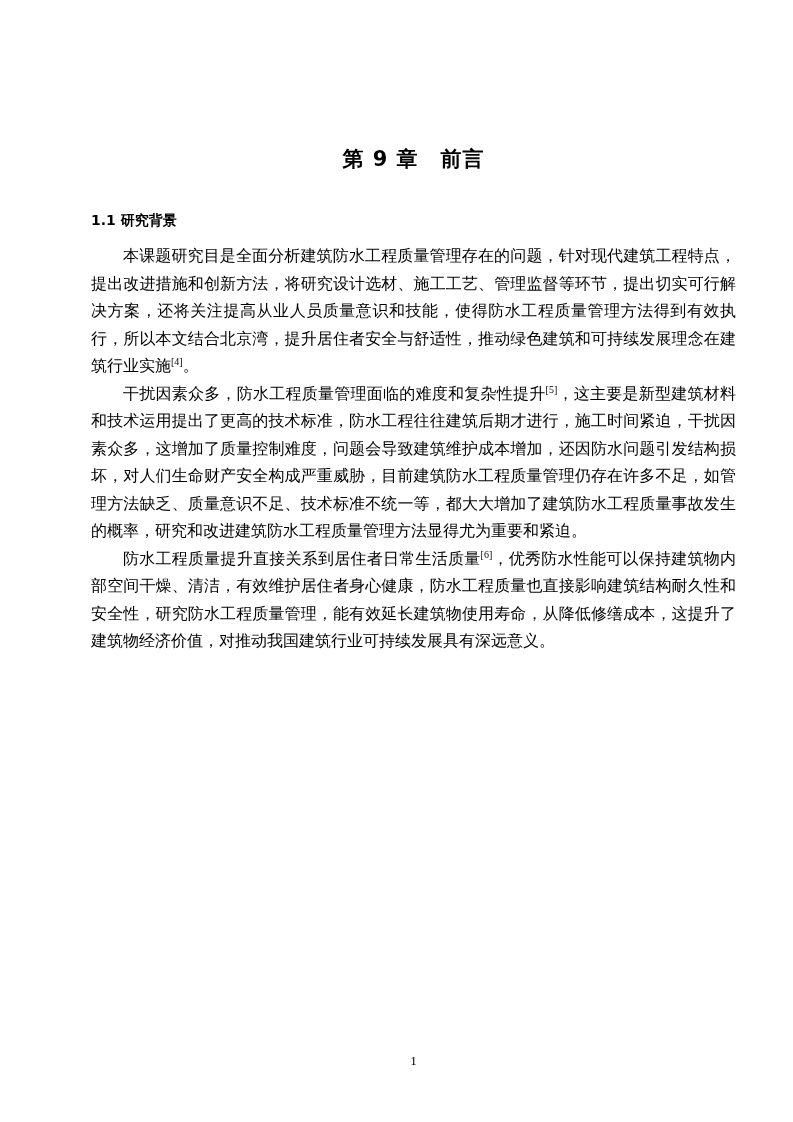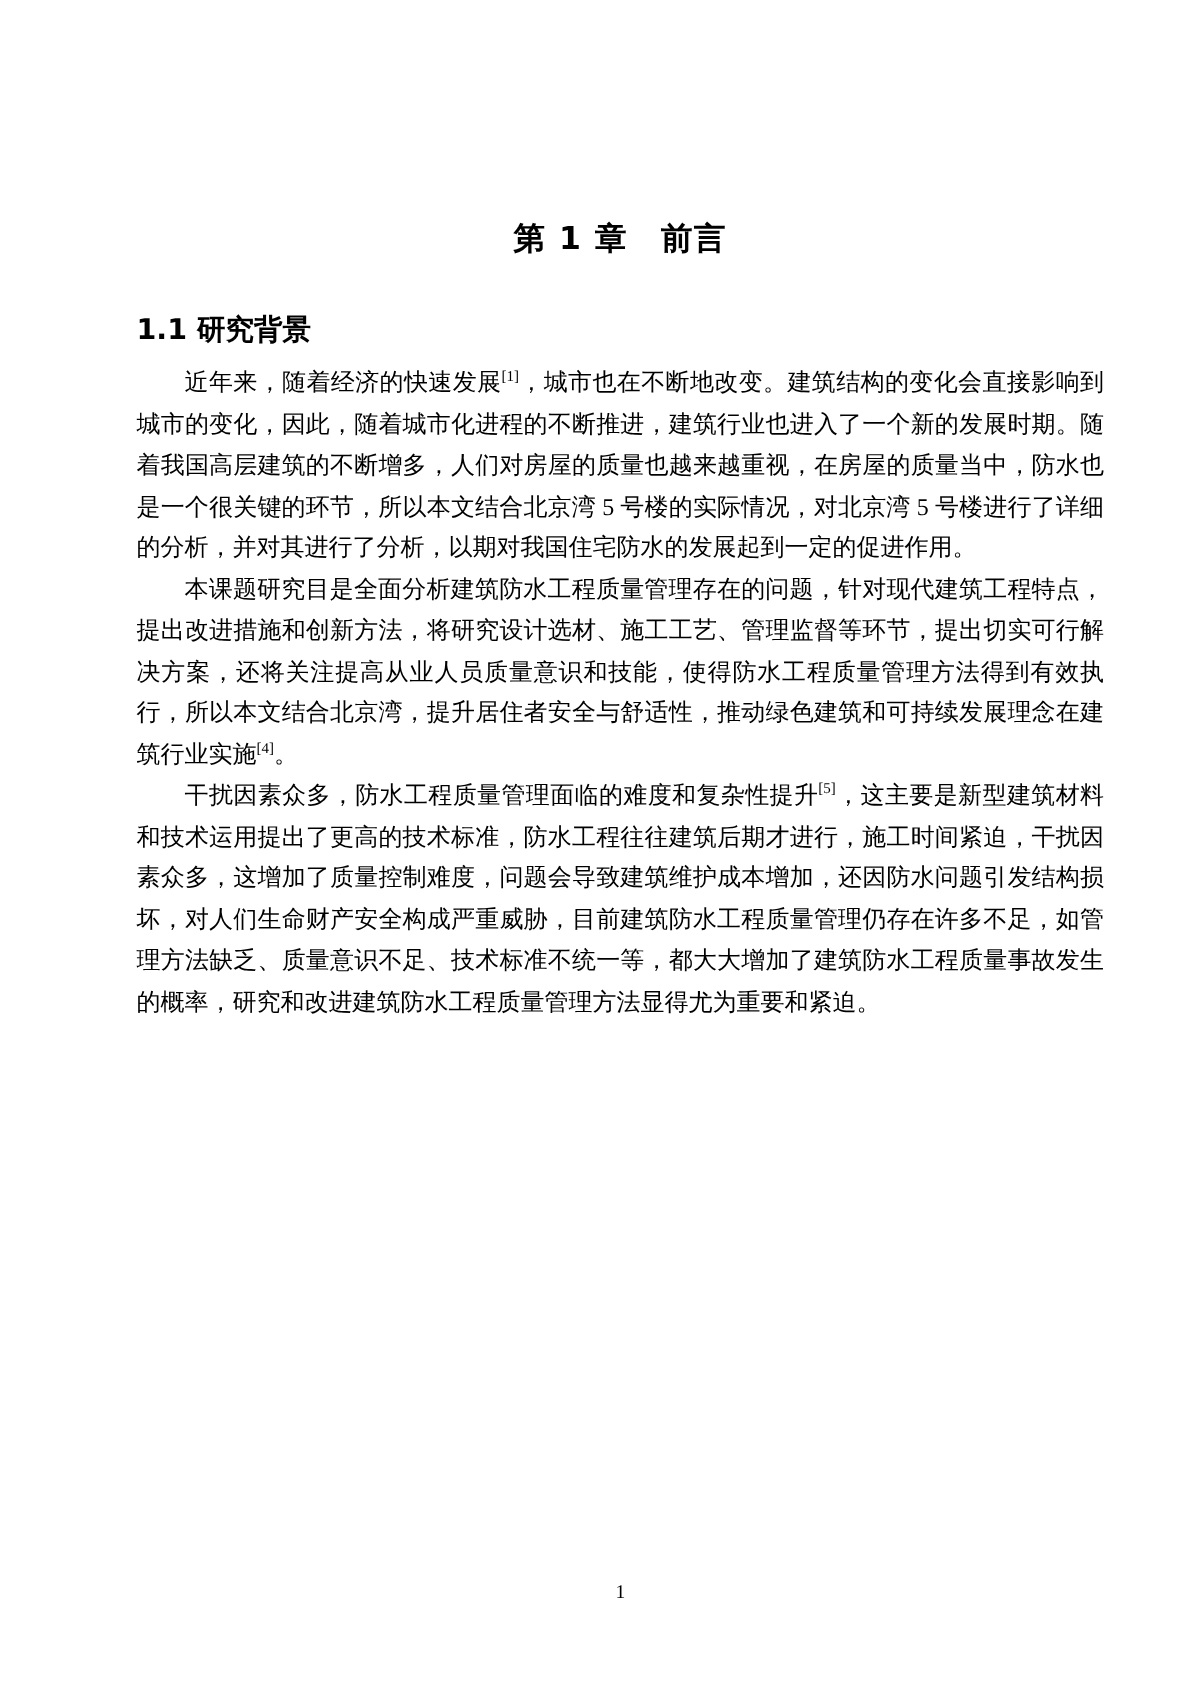--- a/index.html
+++ b/index.html
@@ -28,21 +28,21 @@
     font-family: "DejaVu Sans", "Liberation Sans", sans-serif;
     font-weight: bold;
     font-size: 21px;
     line-height: 27px;
     letter-spacing: 1px;
   }
   .sec-heading {
     margin: 19px 0 16px 0;
     font-family: "DejaVu Sans", "Liberation Sans", sans-serif;
     font-weight: bold;
-    font-size: 19px;
+    font-size: 14px;
     line-height: 24px;
   }
   .doc-body .sec-heading:first-child {
     margin-top: 35px;
     margin-bottom: 10px;
   }
   .body-para {
     margin: 0;
     font-size: 16px;
     line-height: 27.5px;
@@ -66,22 +66,22 @@
     text-align: center;
     font-size: 13px;
     line-height: 16px;
   }
 </style>
 </head>
 <body>
 
 <div class="page">
   <div class="content">
-    <h1 class="doc-title">第 1 章　前言</h1>
+    <h1 class="doc-title">第 9 章　前言</h1>
     <div class="doc-body">
         <h2 class="sec-heading">1.1 研究背景</h2>
-        <p class="body-para"><span class="text-seg">近年来，随着经济的快速发展</span><sup class="ref-sup">[1]</sup><span class="text-seg">，城市也在不断地改变。建筑结构的变化会直接影响到城市的变化，因此，随着城市化进程的不断推进，建筑行业也进入了一个新的发展时期。随着我国高层建筑的不断增多，人们对房屋的质量也越来越重视，在房屋的质量当中，防水也是一个很关键的环节，所以本文结合北京湾 5 号楼的实际情况，对北京湾 5 号楼进行了详细的分析，并对其进行了分析，以期对我国住宅防水的发展起到一定的促进作用。</span></p>
         <p class="body-para"><span class="text-seg">本课题研究目是全面分析建筑防水工程质量管理存在的问题，针对现代建筑工程特点，提出改进措施和创新方法，将研究设计选材、施工工艺、管理监督等环节，提出切实可行解决方案，还将关注提高从业人员质量意识和技能，使得防水工程质量管理方法得到有效执行，所以本文结合北京湾，提升居住者安全与舒适性，推动绿色建筑和可持续发展理念在建筑行业实施</span><sup class="ref-sup">[4]</sup><span class="text-seg">。</span></p>
         <p class="body-para"><span class="text-seg">干扰因素众多，防水工程质量管理面临的难度和复杂性提升</span><sup class="ref-sup">[5]</sup><span class="text-seg">，这主要是新型建筑材料和技术运用提出了更高的技术标准，防水工程往往建筑后期才进行，施工时间紧迫，干扰因素众多，这增加了质量控制难度，问题会导致建筑维护成本增加，还因防水问题引发结构损坏，对人们生命财产安全构成严重威胁，目前建筑防水工程质量管理仍存在许多不足，如管理方法缺乏、质量意识不足、技术标准不统一等，都大大增加了建筑防水工程质量事故发生的概率，研究和改进建筑防水工程质量管理方法显得尤为重要和紧迫。</span></p>
+        <p class="body-para"><span class="text-seg">防水工程质量提升直接关系到居住者日常生活质量</span><sup class="ref-sup">[6]</sup><span class="text-seg">，优秀防水性能可以保持建筑物内部空间干燥、清洁，有效维护居住者身心健康，防水工程质量也直接影响建筑结构耐久性和安全性，研究防水工程质量管理，能有效延长建筑物使用寿命，从降低修缮成本，这提升了建筑物经济价值，对推动我国建筑行业可持续发展具有深远意义。</span></p>
       </div>
   </div>
   <div class="page-number">1</div>
 </div>
 
 </body></html>

